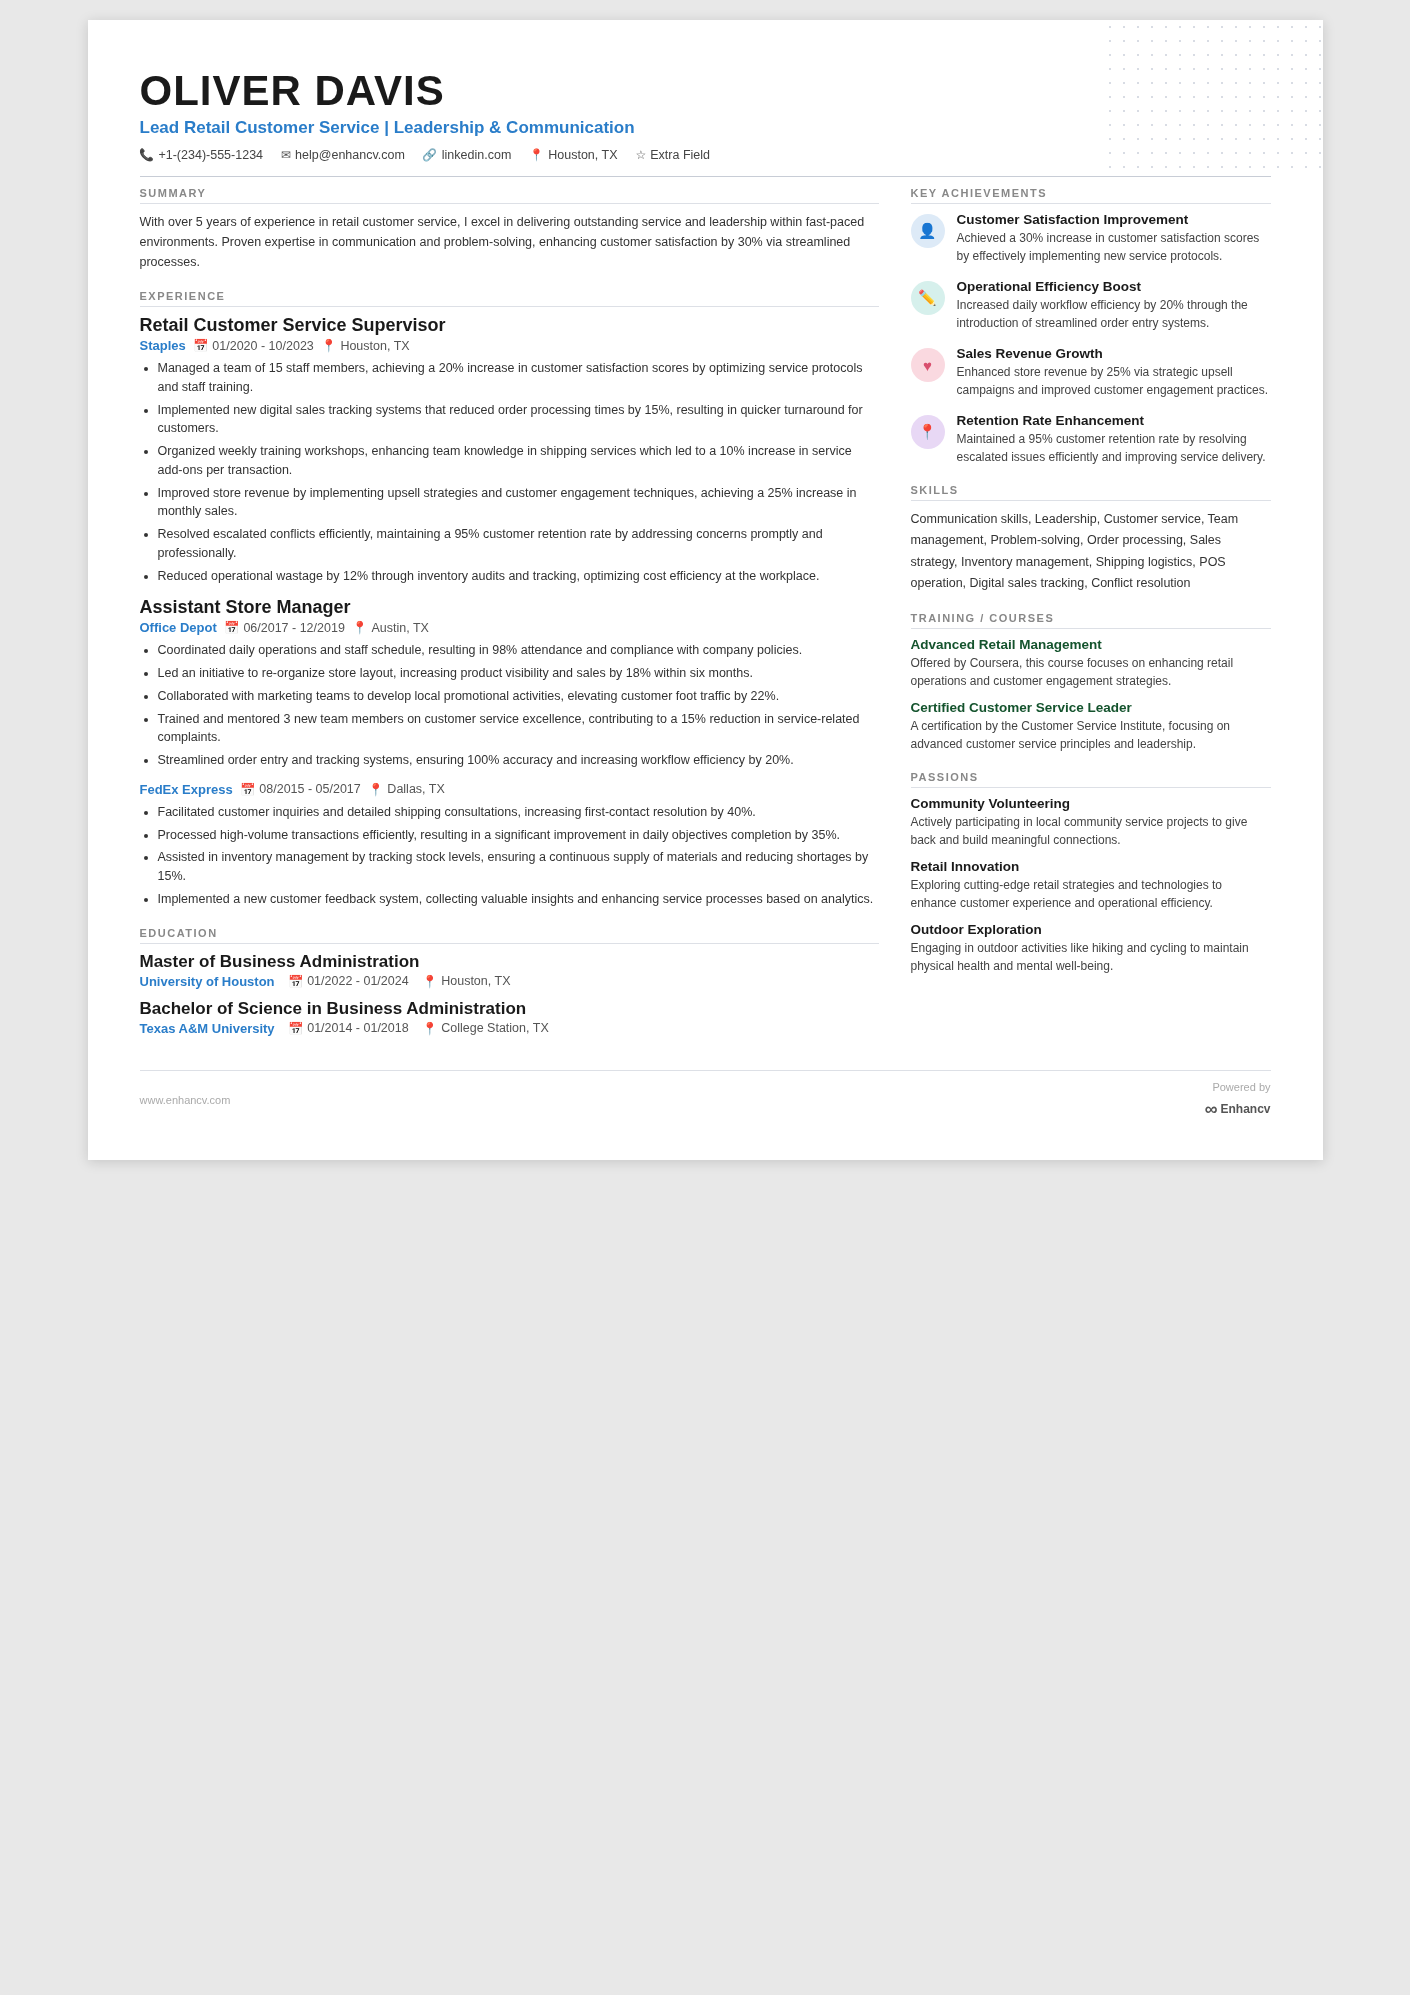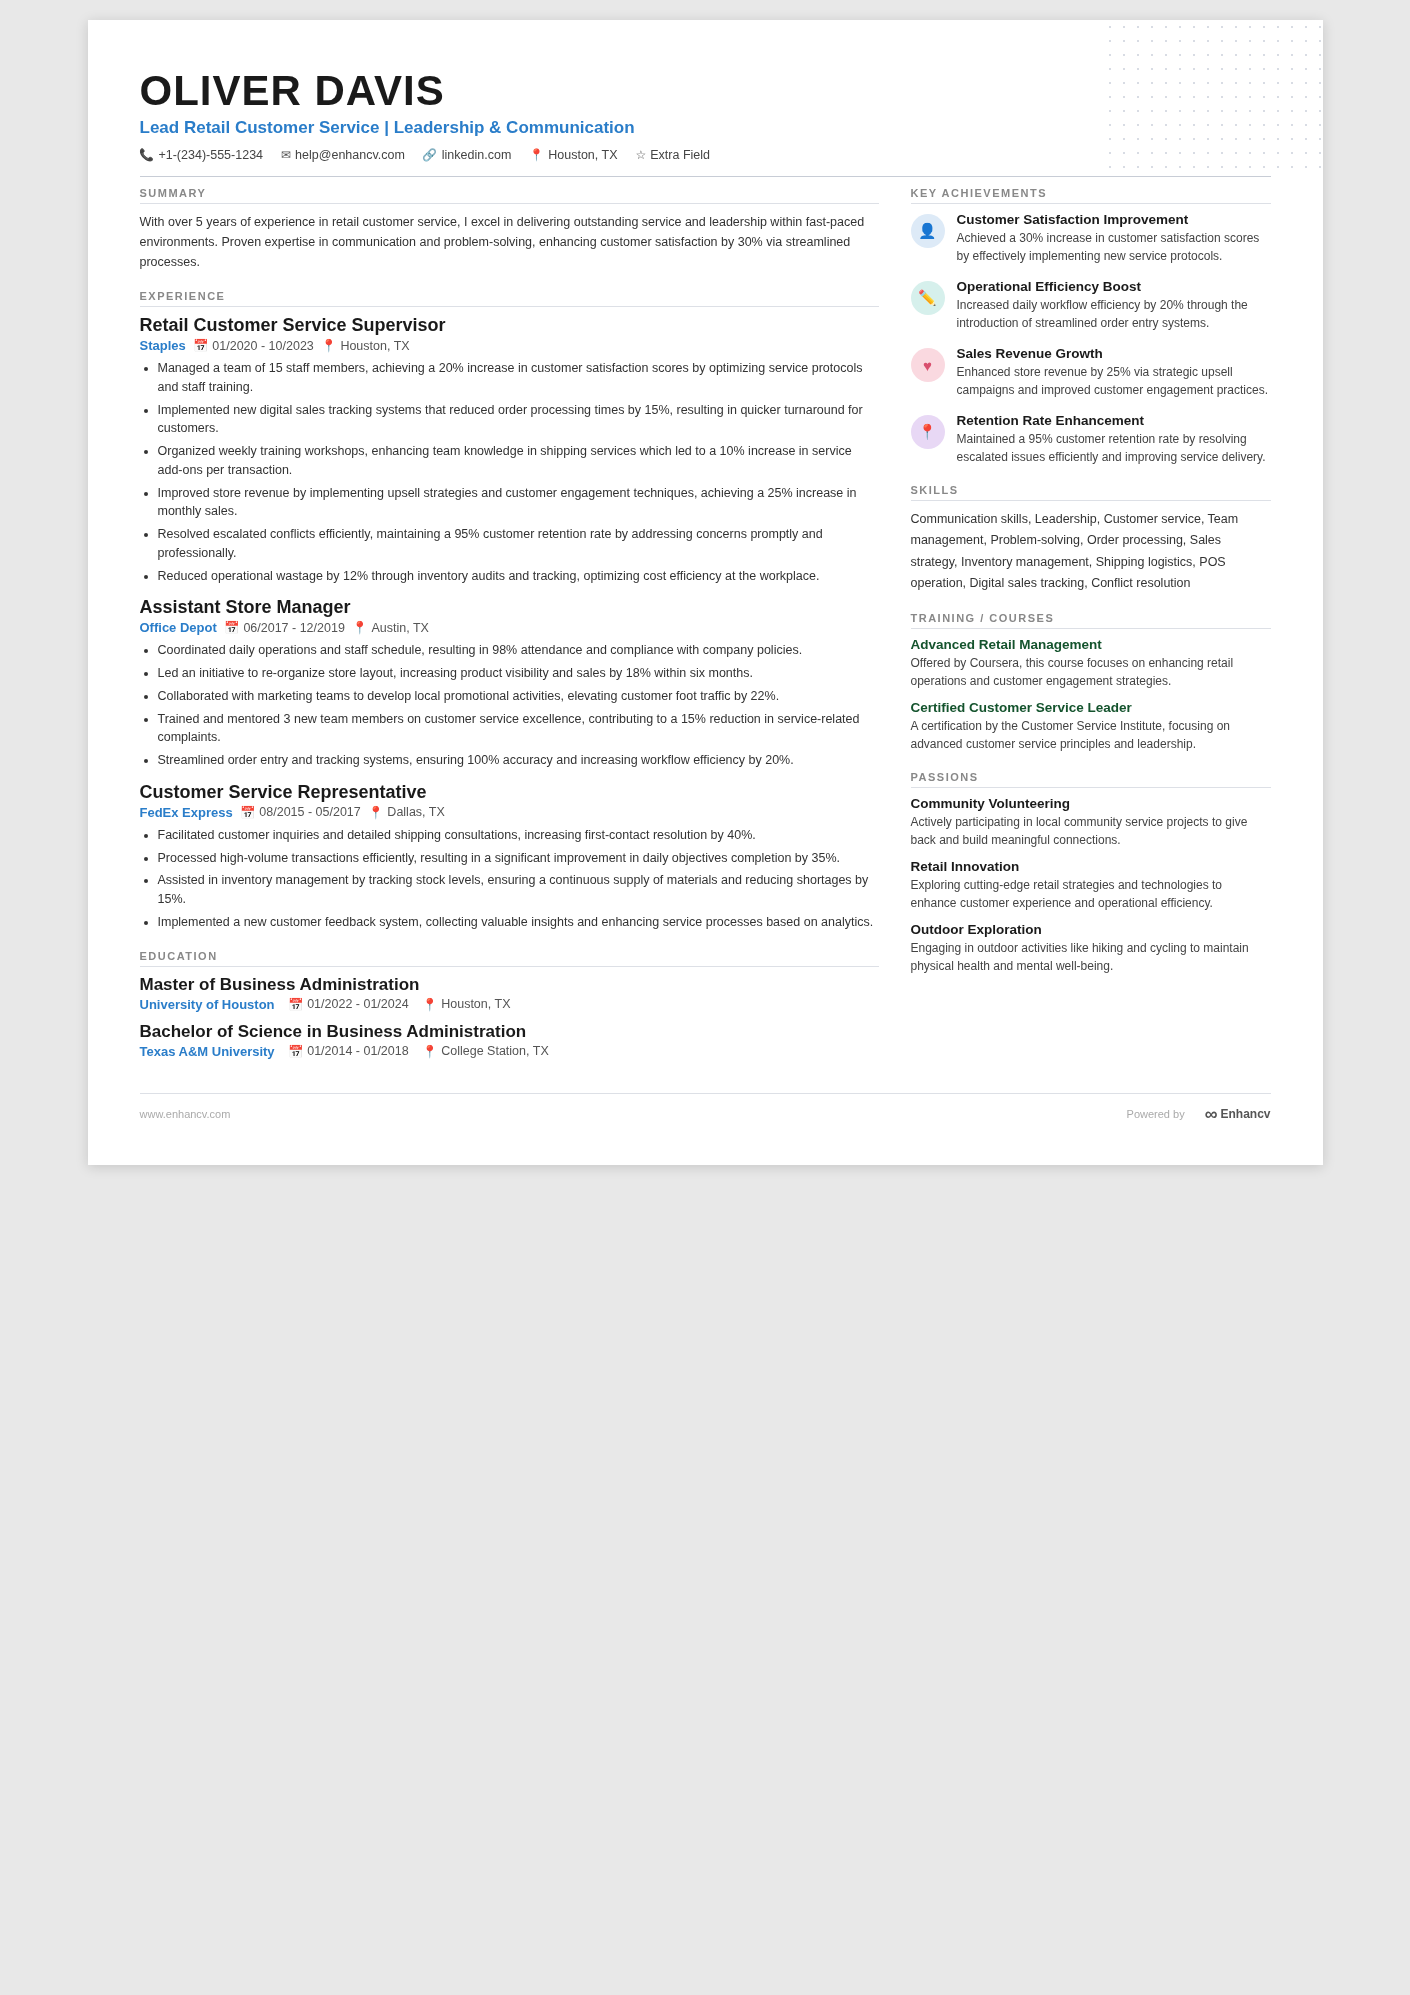--- a/index.html
+++ b/index.html
@@ -207,24 +207,25 @@
       display: flex;
       justify-content: space-between;
       align-items: center;
       margin-top: 24px;
       border-top: 1px solid #dde0e6;
       padding-top: 10px;
     }
     .footer-left { font-size: 11px; color: #aaa; }
     .footer-right {
       display: flex;
-      align-items: center;
-      gap: 20px;
+      align-items: flex-end;
+      gap: 6px;
       font-size: 11px;
       color: #aaa;
+      flex-direction: column;
     }
     .enhancv-logo {
       display: flex;
       align-items: center;
       gap: 3px;
       font-weight: 700;
       color: #555;
       font-size: 12px;
     }
     .logo-icon {
@@ -315,21 +316,20 @@
         <ul class="bullet-list">
           <li>Coordinated daily operations and staff schedule, resulting in 98% attendance and compliance with company policies.</li>
           <li>Led an initiative to re-organize store layout, increasing product visibility and sales by 18% within six months.</li>
           <li>Collaborated with marketing teams to develop local promotional activities, elevating customer foot traffic by 22%.</li>
           <li>Trained and mentored 3 new team members on customer service excellence, contributing to a 15% reduction in service-related complaints.</li>
           <li>Streamlined order entry and tracking systems, ensuring 100% accuracy and increasing workflow efficiency by 20%.</li>
         </ul>
       </div>
 
       <div>
-        <div class="job-title">Customer Service Representative</div>
         <div class="job-meta">
           <span class="employer">FedEx Express</span>
           <span class="job-date">
             <span>📅</span>
             <span>08/2015 - 05/2017</span>
           </span>
           <span class="job-loc">
             <span>📍</span>
             <span>Dallas, TX</span>
           </span>

